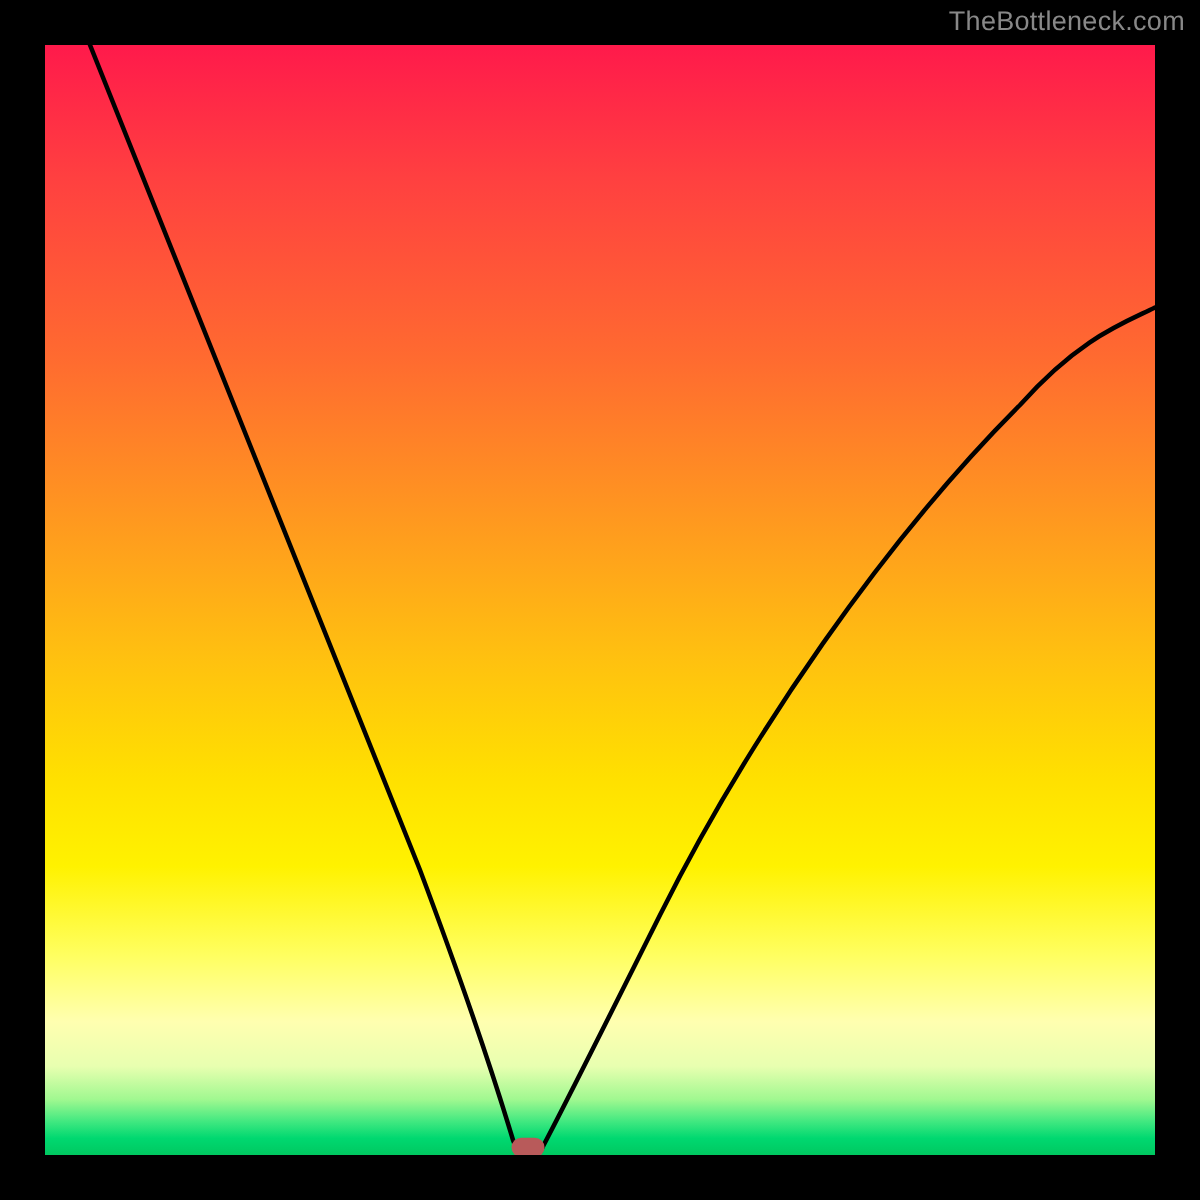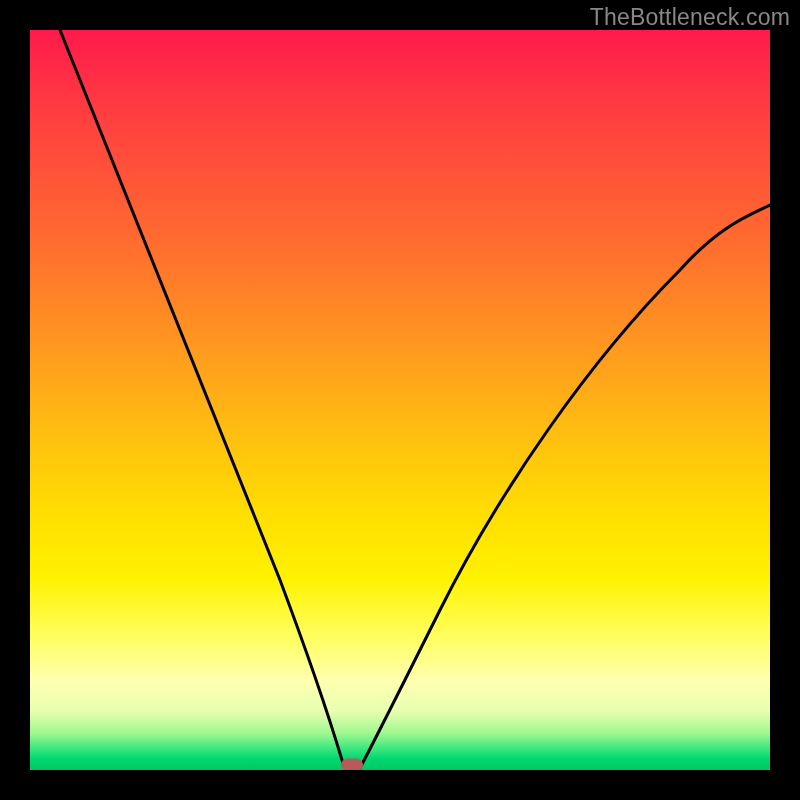--- a/index.html
+++ b/index.html
@@ -55,21 +55,21 @@
     height: 13px;
     border-radius: 7px;
     background: #b85a5a;
     transform: translate(-50%, -50%);
   }
   .watermark {
     position: absolute;
     top: 4px;
     right: 10px;
     color: #888;
-    font-size: 23px;
+    font-size: 18px;
     letter-spacing: 0.2px;
     font-weight: 500;
   }
 </style>
 </head>
 <body>
 
 <div class="frame">
 
   <div class="plot-area">

